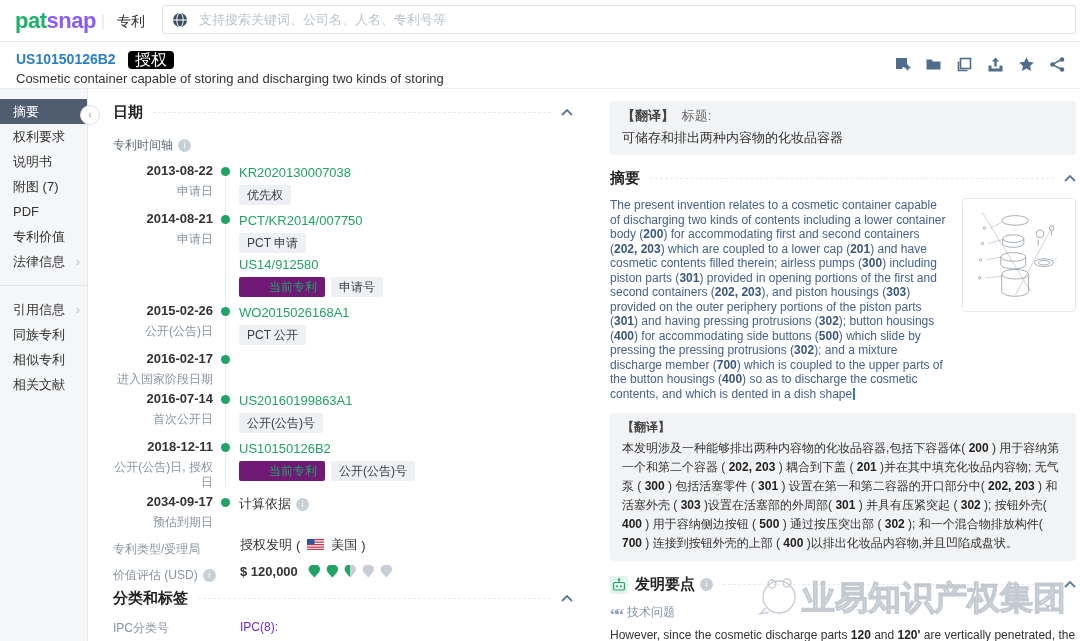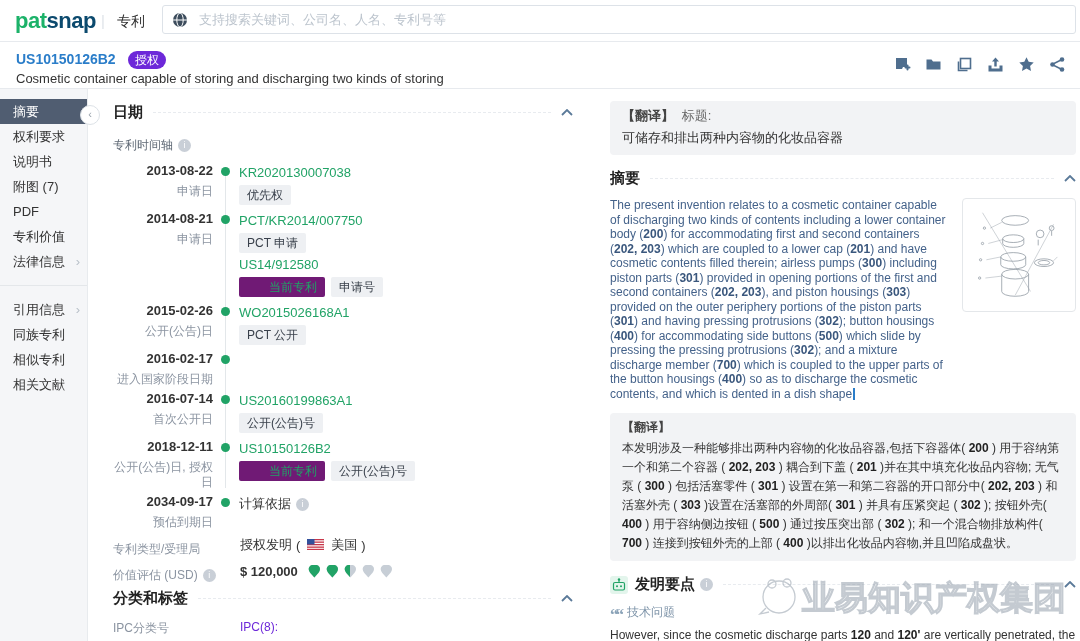--- a/index.html
+++ b/index.html
@@ -2,33 +2,33 @@
 <html><head>
 <meta charset="utf-8">
 <style>
   html,body{margin:0;padding:0;}
   body{width:1080px;height:641px;overflow:hidden;position:relative;background:#fff;
        font-family:"Liberation Sans","DejaVu Sans",sans-serif;color:#333;}
   a{text-decoration:none;cursor:pointer;}
   
   .topbar{position:absolute;top:0;left:0;right:0;height:41px;background:#fff;border-bottom:1px solid #e7eaee;z-index:5;}
   .logo{position:absolute;left:15px;top:8px;font-size:22px;font-weight:bold;letter-spacing:-.5px;}
-  .logo .pat{color:#1cb269}.logo .snap{color:#0c4a6e}
+  .logo .pat{color:#1cb269}.logo .snap{color:#8b5cf6}
   .logo-divider{position:absolute;left:101px;top:12px;color:#dfe3e8;font-size:15px;}
   .nav-patent{position:absolute;left:117px;top:13px;font-size:14px;color:#333;}
   .search{position:absolute;left:162px;top:5px;width:914px;height:29px;border:1px solid #dde2e8;border-radius:3px;
           display:flex;align-items:center;background:#fff;box-sizing:border-box;}
   .search-globe{width:34px;display:flex;justify-content:center;align-items:center;}
   .search input{border:none;outline:none;flex:1;font-size:13px;color:#333;font-family:inherit;}
   .search input::placeholder{color:#bcc4cd;}
   
   .pat-header{position:absolute;top:42px;left:0;right:0;height:46px;background:#fff;border-bottom:1px solid #e7eaee;z-index:4;}
   .pat-number{position:absolute;left:16px;top:9px;font-size:14px;font-weight:bold;color:#2a7dc9;}
-  .badge-granted{position:absolute;left:128px;top:9px;background:#6d28d9;color:#fff;font-size:12px;
-                 padding:1px 7px;border-radius:9px;line-height:16px;}
+  .badge-granted{position:absolute;left:128px;top:9px;background:#000000;color:#fff;font-size:16px;
+                 padding:1px 7px;border-radius:4px;line-height:16px;}
   .pat-title{position:absolute;left:16px;top:29px;font-size:13px;color:#333;}
   .header-icons{position:absolute;right:14px;top:13px;display:flex;gap:13px;align-items:center;}
   .hicon{width:18px;height:18px;display:flex;align-items:center;justify-content:center;cursor:pointer;}
   
   .sidebar{position:absolute;top:89px;left:0;bottom:0;width:88px;background:#f5f6f8;border-right:1px solid #e8ebee;
            box-sizing:border-box;padding-top:10px;z-index:3;}
   .side-item{height:25px;line-height:25px;padding-left:13px;font-size:13px;color:#333;display:flex;
              justify-content:space-between;align-items:center;cursor:pointer;}
   .side-item.selected{background:#505d71;color:#fff;}
   .side-chevron{color:#b9c0c9;margin-right:7px;font-size:13px;}

